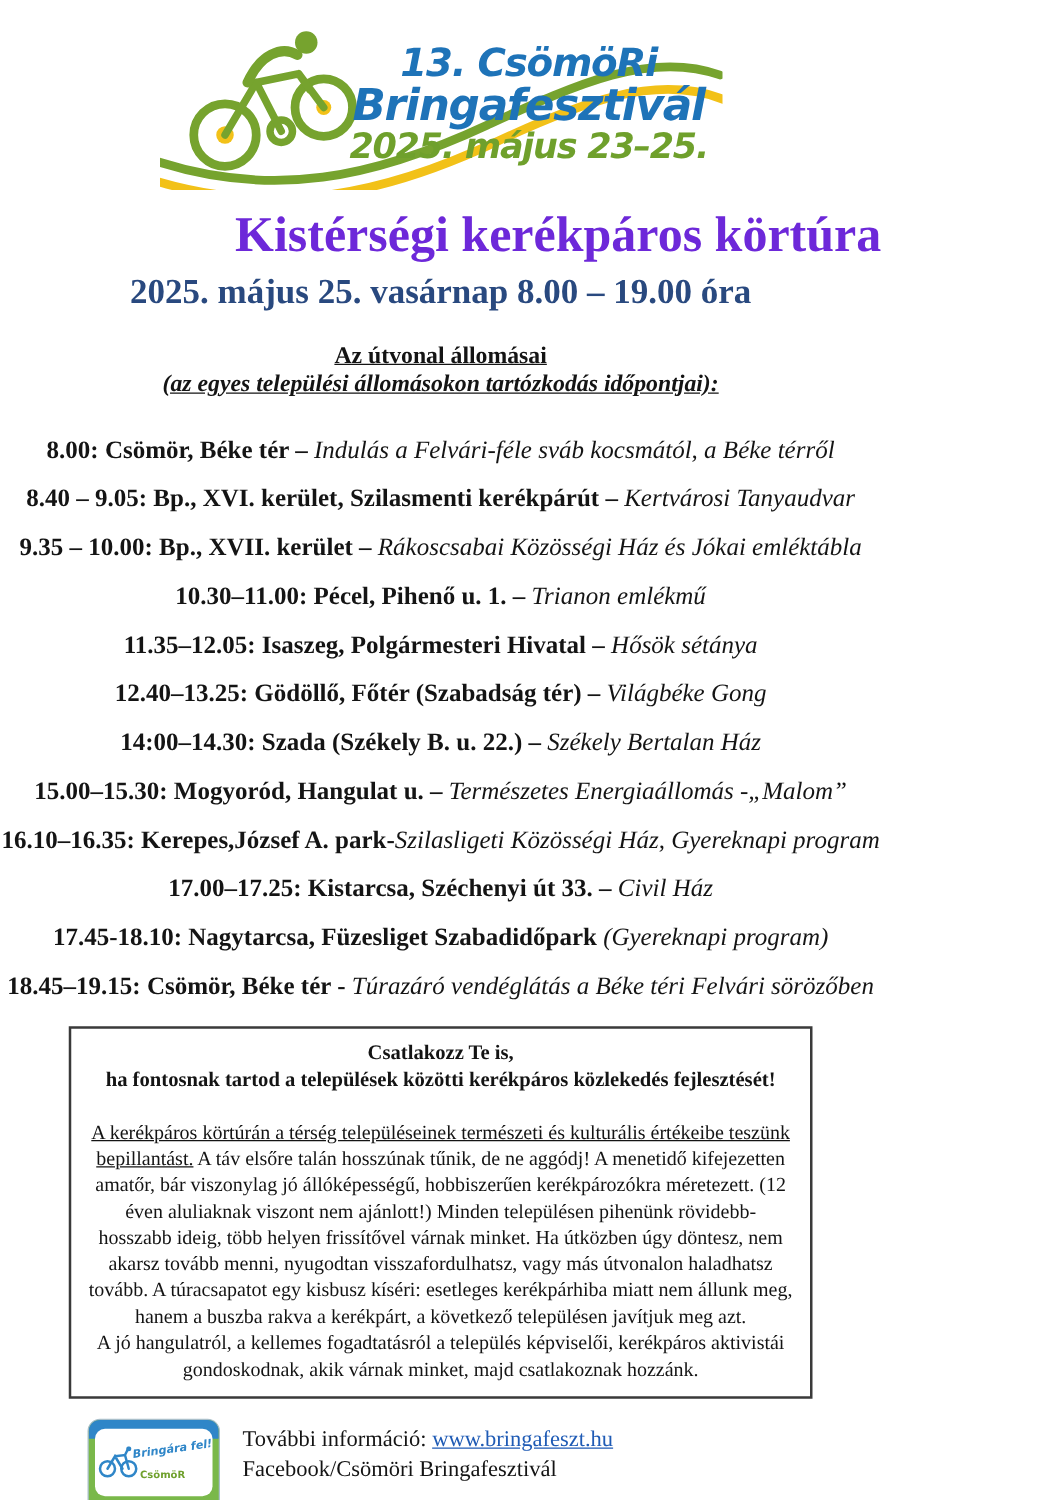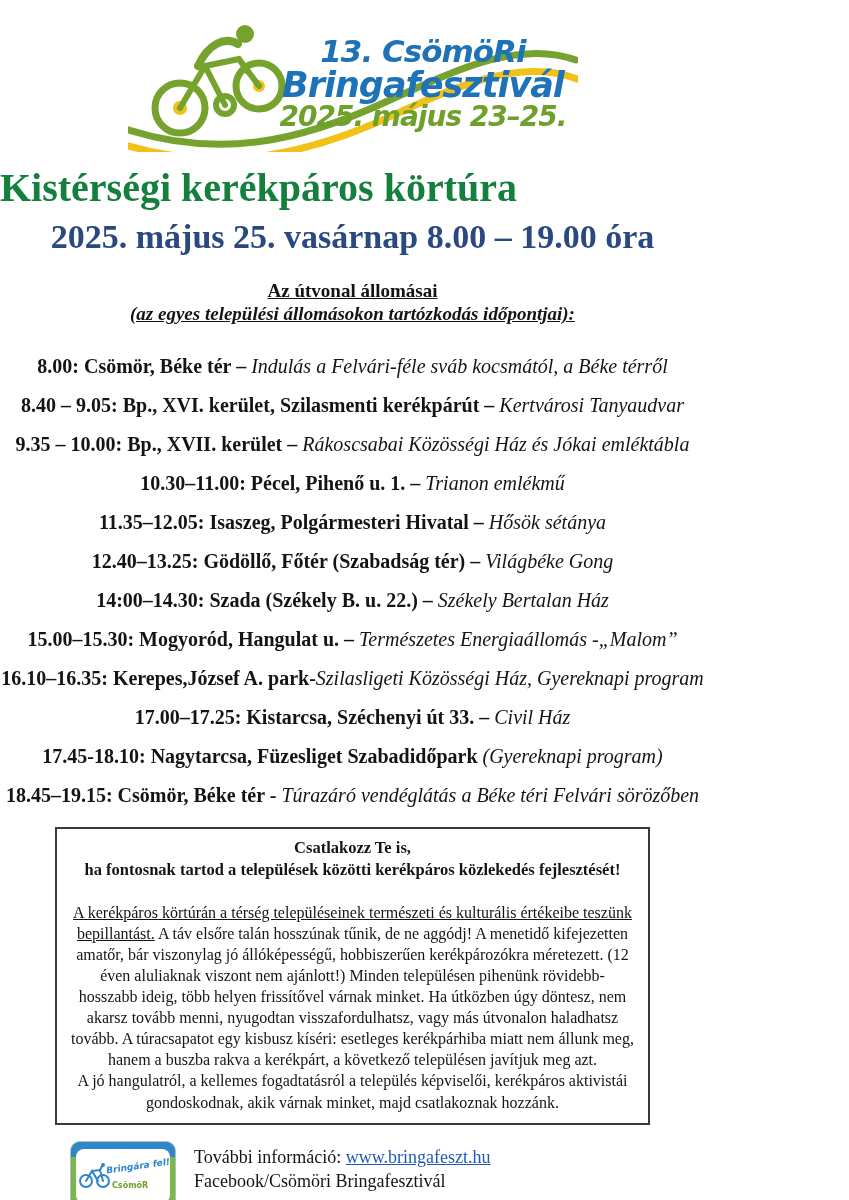--- a/index.html
+++ b/index.html
@@ -13,22 +13,22 @@
   }
   
   .logo-wrap { position: relative; width: 450px; height: 130px; margin: 22px auto 0; }
   .logo-art { position: absolute; inset: 0; }
   .logo-text { position: absolute; left: 152px; top: 14px; text-align: center;
     font-family: "DejaVu Sans", sans-serif; font-style: italic; font-weight: bold; line-height: 1.02; }
   .logo-line1 { font-size: 31px; color: #1e73b8; letter-spacing: -1px; }
   .logo-line2 { font-size: 35px; color: #1e73b8; letter-spacing: -1px; }
   .logo-line3 { font-size: 28px; color: #6fa02c; letter-spacing: -1px; }
   
-  .title { text-align: left; font-size: 40px; font-weight: bold; margin: 12px 0 0; color: #15803d; }
-  .subtitle { text-align: center; font-size: 34px; font-weight: bold; margin: 7px 0 0; color: #29497f; }
+  .title { text-align: right; font-size: 40px; font-weight: bold; margin: 12px 0 0; color: #6d28d9; padding-left: 41px; }
+  .subtitle { text-align: center; font-size: 28px; font-weight: bold; margin: 7px 0 0; color: #29497f; }
   .route-heading { text-align: center; font-size: 19px; font-weight: bold;
     text-decoration: underline; margin: 24px 0 0; }
   .route-subheading { text-align: center; font-size: 19px; font-weight: bold; font-style: italic;
     text-decoration: underline; margin: 1px 0 2px; }
   
   .route-list { margin-top: 29px; }
   .route-item { text-align: center; font-size: 20px; line-height: 1.2; margin-bottom: 15px; white-space: nowrap; }
   .route-item .lead { font-weight: bold; }
   .route-item .detail { font-style: italic; font-size: 20px; }
   

